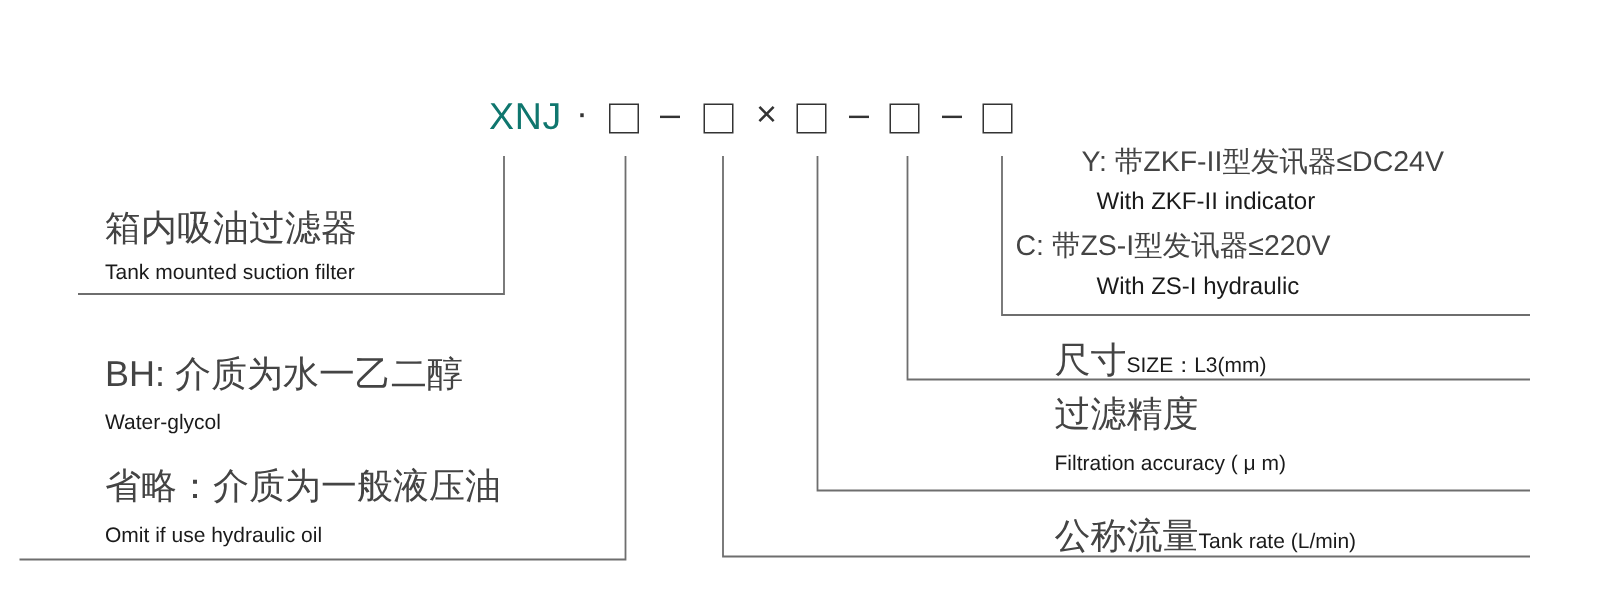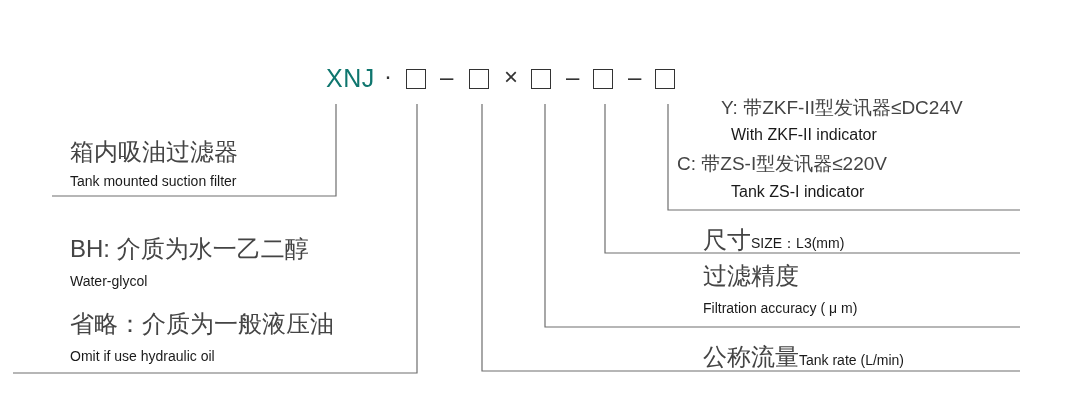--- a/index.html
+++ b/index.html
@@ -44,21 +44,21 @@
 <span class="abs en" style="left:70px; top:173px;">Tank mounted suction filter</span>
 
 <span class="abs cn" style="left:70px; top:233px;">BH: 介质为水一乙二醇</span>
 <span class="abs en" style="left:70px; top:273px;text-align:center;">Water-glycol</span>
 <span class="abs cn" style="left:70px; top:308px;">省略：介质为一般液压油</span>
 <span class="abs en" style="left:70px; top:348px;">Omit if use hydraulic oil</span>
 
 <span class="abs cn" style="left:721px; top:95px; font-size:19px;">Y: 带ZKF-II型发讯器≤DC24V</span>
 <span class="abs en-s" style="left:731px; top:126px;">With ZKF-II indicator</span>
 <span class="abs cn" style="left:666px; top:151px; font-size:19px;margin-left:11px;">C: 带ZS-I型发讯器≤220V</span>
-<span class="abs en-s" style="left:731px; top:183px;">Tank ZS-I indicator</span>
+<span class="abs en-s" style="left:731px; top:183px;">With ZS-I hydraulic</span>
 
 <span class="abs" style="left:703px; top:224px;">
   <span class="cn">尺寸</span><span class="en">SIZE：L3(mm)</span>
 </span>
 
 <span class="abs cn" style="left:703px; top:260px;">过滤精度</span>
 <span class="abs en" style="left:703px; top:300px;">Filtration accuracy ( μ m)</span>
 
 <span class="abs" style="left:703px; top:341px;">
   <span class="cn">公称流量</span><span class="en">Tank rate (L/min)</span>

